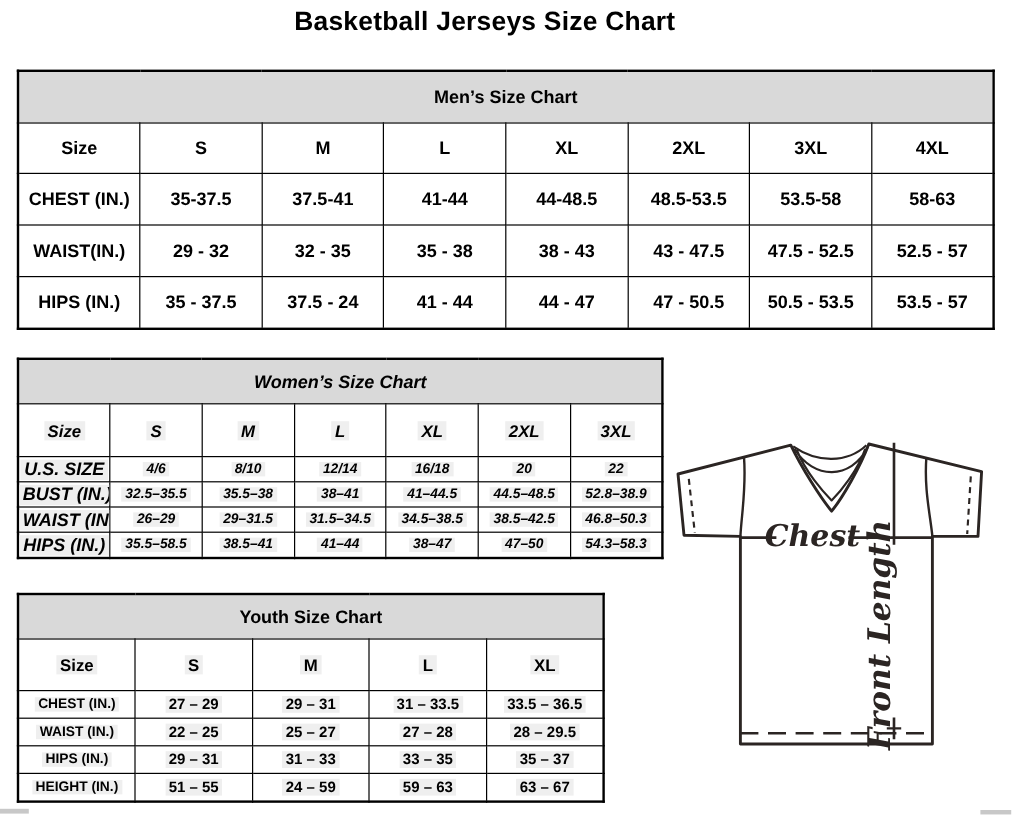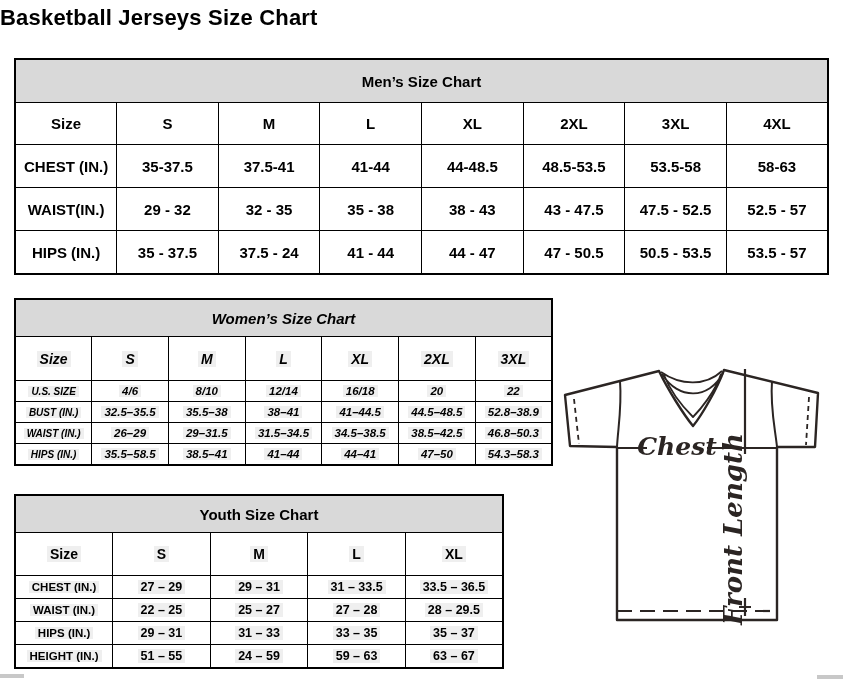--- a/index.html
+++ b/index.html
@@ -1,37 +1,37 @@
 <!DOCTYPE html>
 <html style="--caption_bg: #d9d9d9; --table_border: #000000; --diagram_ink: #2b2523; --cell_highlight: #efefef; --fragment_gray: #c8c8c8;"><head>
 <meta charset="utf-8">
 <style>
   html,body{margin:0;padding:0;background:#ffffff;}
   .page{position:relative;width:843px;height:679px;background:#ffffff;overflow:hidden;
         font-family:"Liberation Sans",sans-serif;color:#000;}
-  .title{position:absolute;top:5px;left:0;width:808px;margin:0;text-align:left;
+  .title{position:absolute;top:5px;left:0;width:808px;margin:0;text-align:center;
          font-size:22px;font-weight:bold;letter-spacing:.2px;}
 
   table.chart{position:absolute;border-collapse:collapse;table-layout:fixed;
               border:2px solid var(--table_border,#000);background:#fff;}
   table.chart th,table.chart td{border:1px solid var(--table_border,#000);text-align:center;
               vertical-align:middle;padding:0;font-weight:bold;overflow:hidden;white-space:nowrap;}
   table.chart .cap{background:var(--caption_bg,#d9d9d9);font-size:15px;}
 
   .men{left:14px;top:58px;width:815px;}
   .men .cap{height:42px;}
   .men .hdr th{height:41px;font-size:15px;}
   .men .row th,.men .row td{height:42px;font-size:15px;}
   .men .hdr th:nth-child(1){width:14.7%;}
   .men .hdr th:nth-child(8){width:13.6%;}
 
   .women{left:14px;top:298px;width:539px;font-style:italic;}
   .women .cap{height:36px;}
   .women .hdr th{height:43px;font-size:14px;}
-  .women .row th{height:20px;font-size:10px;}
+  .women .row th{height:20px;font-size:15px;}
   .women .row td{font-size:11.5px;}
   .women .hdr th:nth-child(1){width:14.8%;}
   .women .hdr th:nth-child(2){width:13.7%;}
   .women .hdr th:nth-child(3){width:11.7%;}
   .women .hdr th:nth-child(4){width:12.1%;}
   .women .hdr th:nth-child(5){width:13.5%;}
   .women .hdr th:nth-child(6){width:13.9%;}
 
   .youth{left:14px;top:494px;width:490px;}
   .youth .cap{height:36px;}
@@ -145,21 +145,21 @@
           <td><span>31.5–34.5</span></td>
           <td><span>34.5–38.5</span></td>
           <td><span>38.5–42.5</span></td>
           <td><span>46.8–50.3</span></td>
         </tr>
         <tr class="row">
           <th><span>HIPS (IN.)</span></th>
           <td><span>35.5–58.5</span></td>
           <td><span>38.5–41</span></td>
           <td><span>41–44</span></td>
-          <td><span>44–41</span></td>
+          <td><span>38–47</span></td>
           <td><span>47–50</span></td>
           <td><span>54.3–58.3</span></td>
         </tr>
       </tbody>
     </table>
 
   <table class="chart youth shaded">
       <tbody>
         <tr>
           <td class="cap" colspan="5">Youth Size Chart</td>

